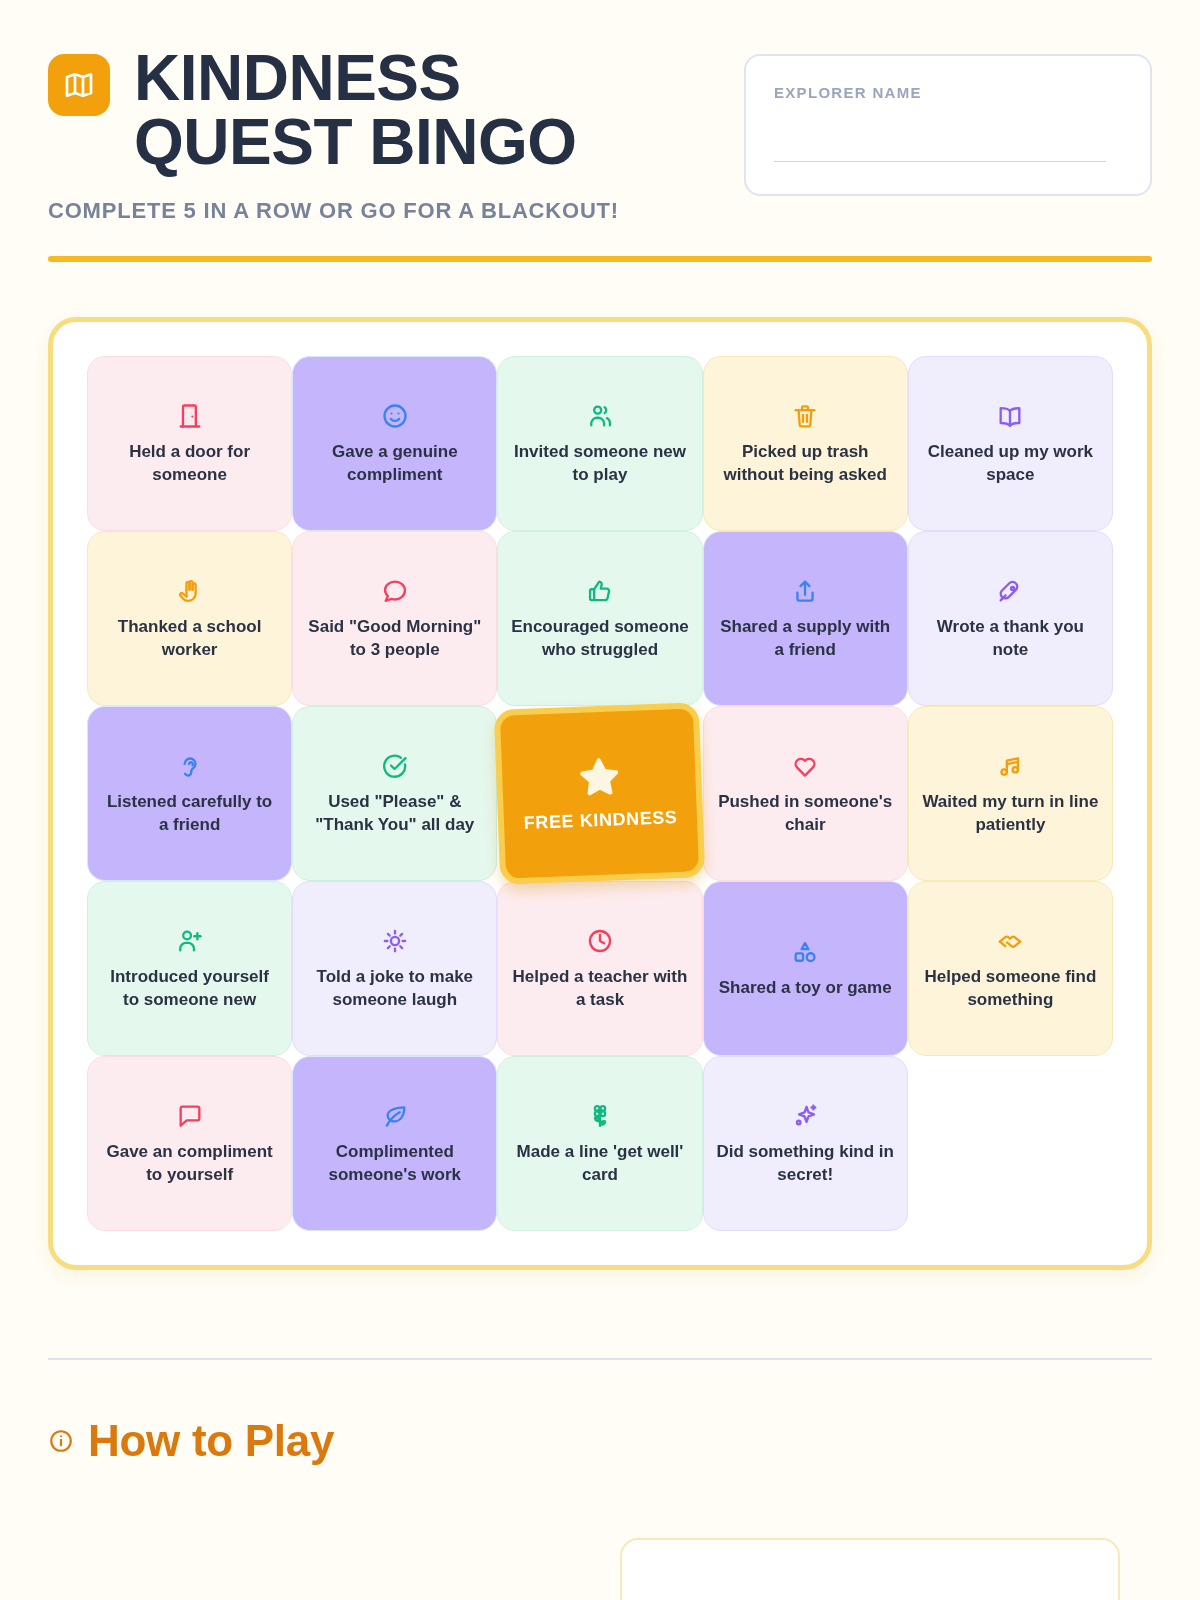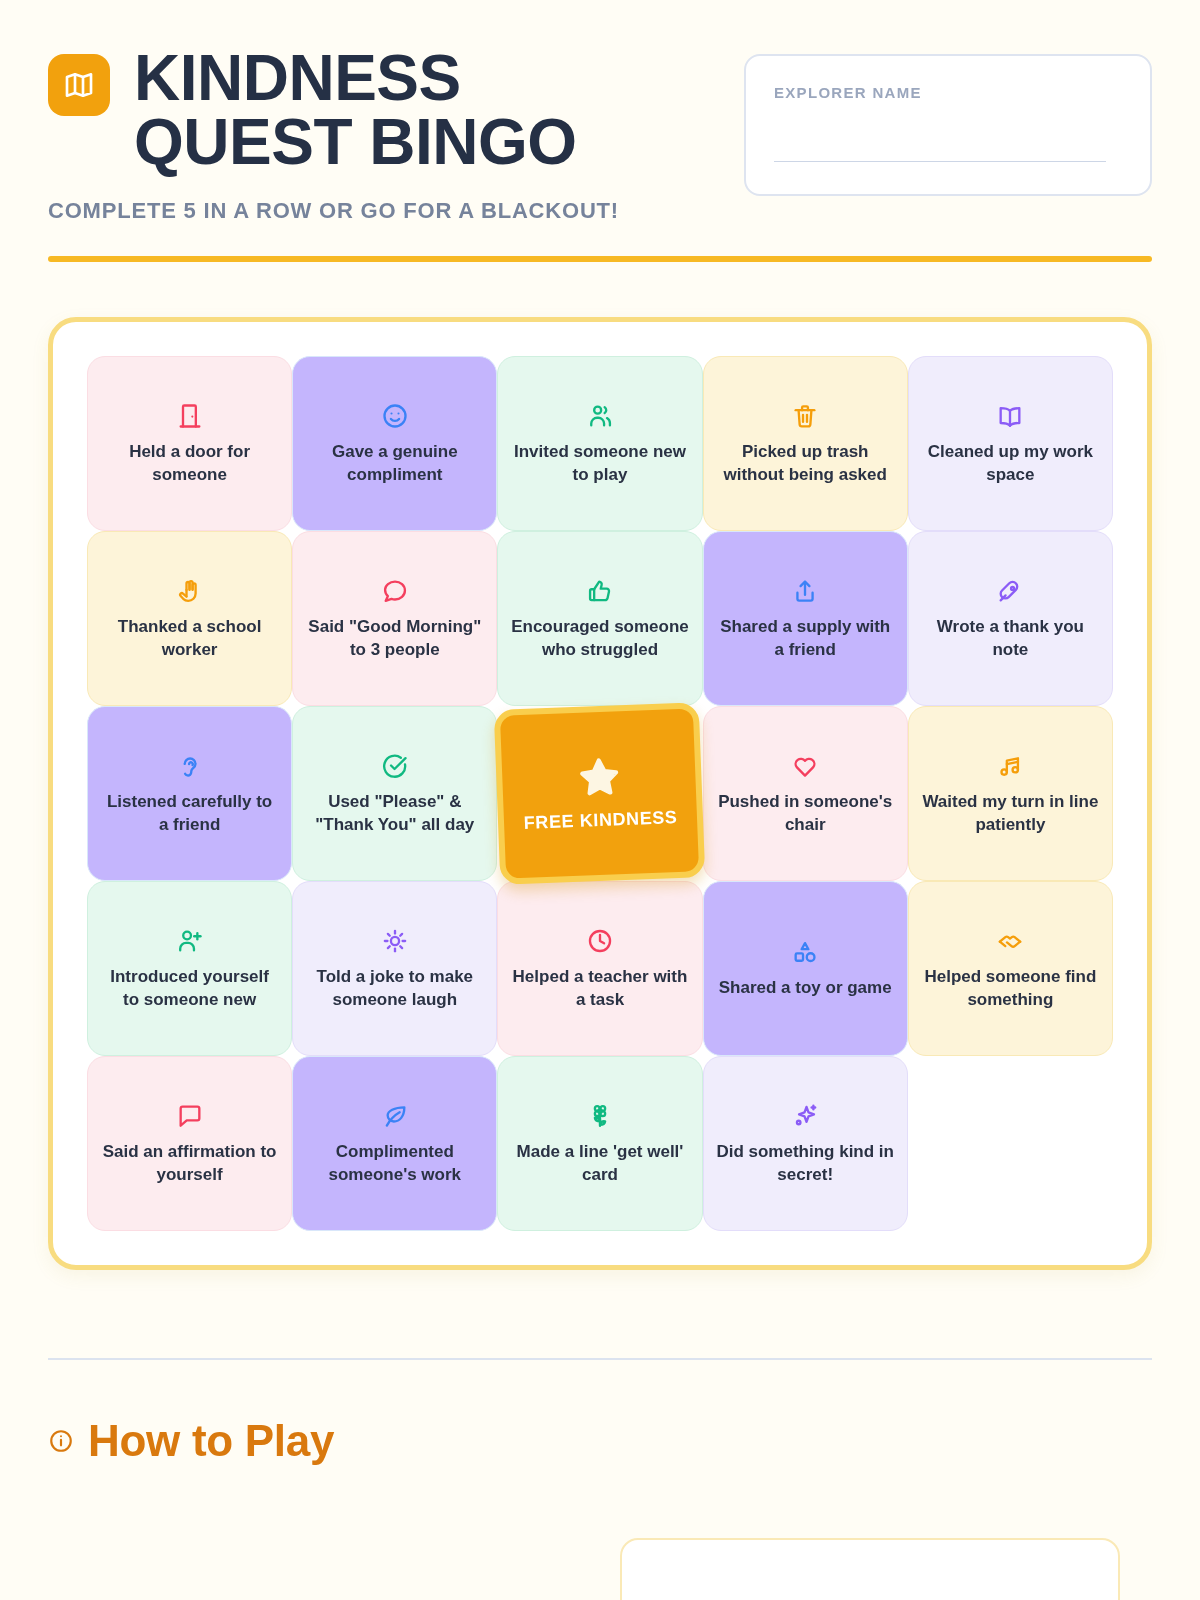--- a/index.html
+++ b/index.html
@@ -432,21 +432,21 @@
             </svg>
           </div>
           <div class="cell-text">Helped someone find something</div>
         </div>
         <div class="cell c-pink">
           <div class="cell-icon">
             <svg width="28" height="28" viewBox="0 0 24 24" fill="none" stroke="#F43F5E" stroke-width="2" stroke-linecap="round" stroke-linejoin="round">
               <path d="M20 5.6v8.6a1.6 1.6 0 0 1-1.6 1.6H9.2L4 20.3V5.6A1.6 1.6 0 0 1 5.6 4h12.8A1.6 1.6 0 0 1 20 5.6z"></path>
             </svg>
           </div>
-          <div class="cell-text">Said an affirmation to yourself</div>
+          <div class="cell-text">Gave an compliment to yourself</div>
         </div>
         <div class="cell c-blue">
           <div class="cell-icon">
             <svg width="28" height="28" viewBox="0 0 24 24" fill="none" stroke="#3B82F6" stroke-width="2" stroke-linecap="round" stroke-linejoin="round">
               <path d="M20 4.6c0 7.9-4.1 12.1-9 12.1a5.3 5.3 0 0 1-5.3-5.3C5.7 7.9 11.3 4.6 20 4.6z"></path>
               <path d="M5 20.2C7.6 15.6 11.2 11.5 16 8.8"></path>
             </svg>
           </div>
           <div class="cell-text">Complimented someone's work</div>
         </div>

